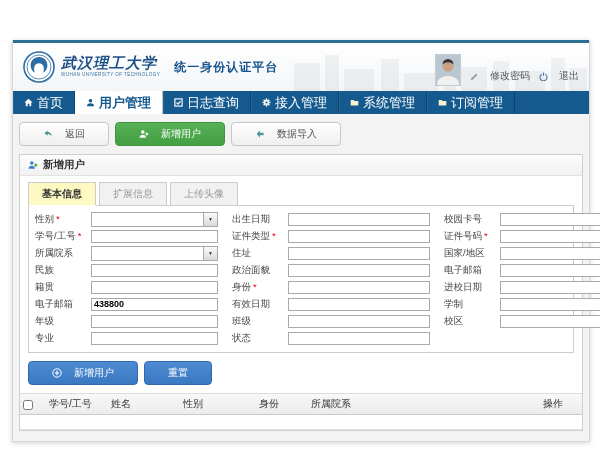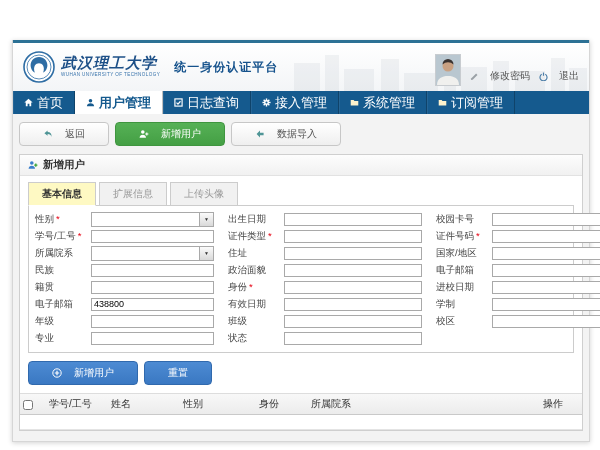--- a/index.html
+++ b/index.html
@@ -37,21 +37,21 @@
 
   .tabs { display:flex; gap:3px; margin:6px 8px 0; position:relative; z-index:2; }
   .tab { font-size:10px; padding:4px 13px; border:1px solid #ccc; background:#f1f1f1; color:#999; margin-bottom:-1px; cursor:pointer; }
   .tab.active { background:#fef9c3; color:#333; font-weight:bold; border-bottom-color:#fff; }
 
   .formbox { border:1px solid #ccc; margin:0 8px; background:#fff; padding:6px 6px 7px; position:relative; z-index:1; }
   .formgrid { display:grid; grid-template-columns:1fr 1fr 1fr; column-gap:14px; row-gap:3px; }
   .fcell { display:flex; align-items:center; height:14px; }
   .flabel { flex:0 0 56px; font-size:9.5px; color:#444; white-space:nowrap; }
   .req { color:#e60012; margin-left:2px; font-size:9.5px; }
-  .finput { flex:1; min-width:0; height:11px; border:1px solid #a9a9a9; font-size:9px; padding:0 2px; outline:none; font-family:"Liberation Sans",sans-serif; }
+  .finput { flex:1; min-width:0; height:11px; border:1px solid #a9a9a9; font-size:9px; padding:0 2px; outline:none; font-family:"Liberation Sans",sans-serif;font-weight:bold; }
   .fselect { flex:1; height:13px; border:1px solid #a9a9a9; background:#fff; position:relative; }
   .selbtn { position:absolute; right:0; top:0; bottom:0; width:13px; background:linear-gradient(#fbfbfb,#d9d9d9); border-left:1px solid #a9a9a9; display:flex; align-items:center; justify-content:center; font-size:5px; color:#333; }
   .fdate { flex:1; position:relative; display:flex; min-width:0; }
   .fdate .finput { padding-right:17px; }
   .calbtn { position:absolute; right:1px; top:1px; width:14px; height:11px; background:linear-gradient(#f7fafc,#dbe4ec); border-left:1px solid #b9c6d2; display:flex; align-items:center; justify-content:center; cursor:pointer; }
 
   .actions { display:flex; gap:6px; margin:8px 8px; }
 
   .utable { width:100%; border-collapse:collapse; margin-top:3px; font-size:10px; }
   .utable thead tr { background:linear-gradient(#f8f8f8,#ebebeb); }

